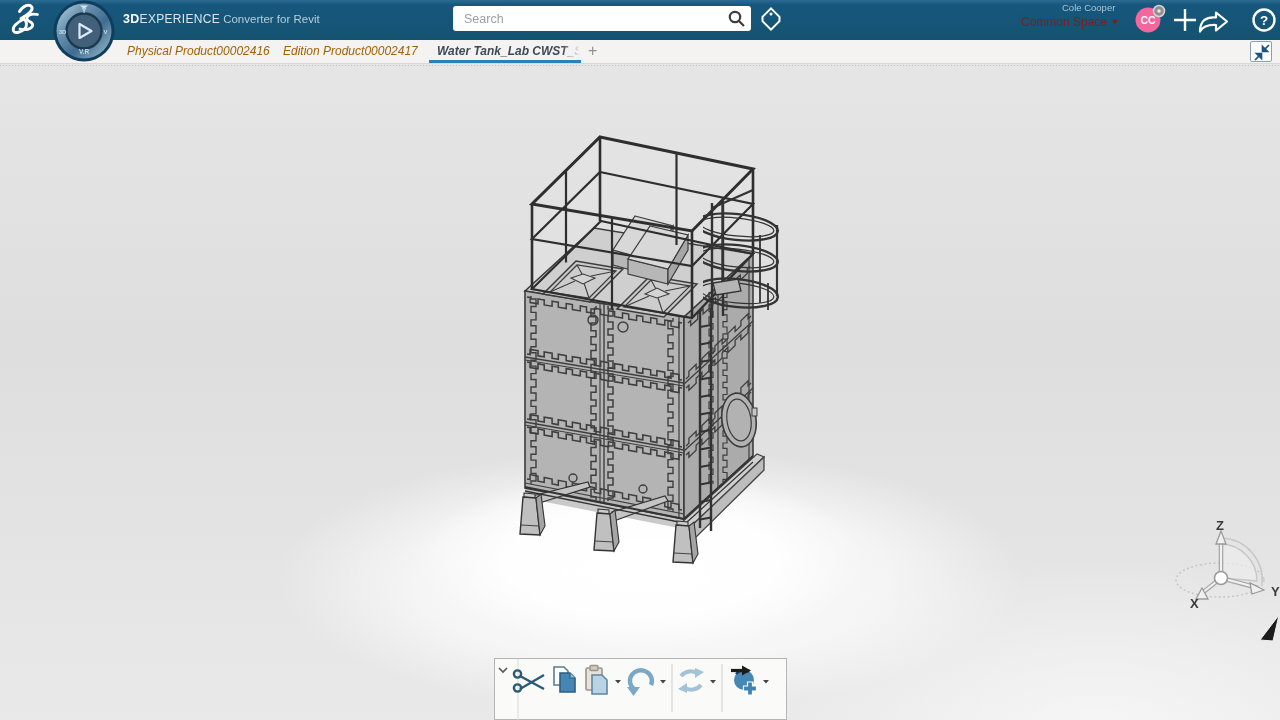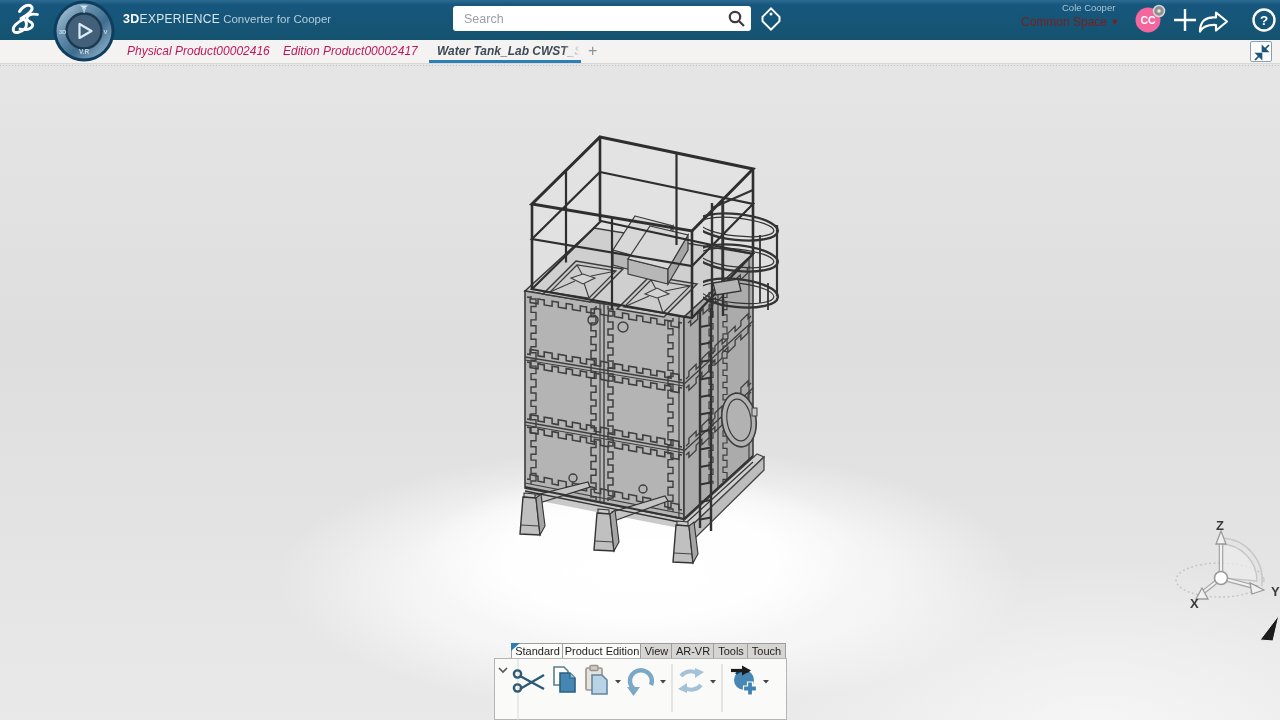--- a/index.html
+++ b/index.html
@@ -4,21 +4,21 @@
 html,body{margin:0;padding:0;width:1280px;height:720px;overflow:hidden;font-family:"Liberation Sans",sans-serif;}
 #stage{position:relative;width:1280px;height:720px;background:#e3e3e3;}
 #viewport{position:absolute;left:0;top:40px;width:1280px;height:680px;
  background:
   radial-gradient(ellipse 300px 120px at 640px 520px, rgba(255,255,255,0.98) 0%, rgba(255,255,255,0.85) 45%, rgba(255,255,255,0) 75%),radial-gradient(ellipse 480px 170px at 650px 540px, rgba(255,255,255,0.9) 0%, rgba(255,255,255,0.6) 50%, rgba(255,255,255,0) 78%),
   radial-gradient(ellipse 500px 260px at 1100px 700px, rgba(250,250,250,0.8) 0%, rgba(250,250,250,0) 70%),
   linear-gradient(180deg, #e6e6e6 0%, #dedede 45%, #e9e9e9 100%);}
 #topbar{position:absolute;left:0;top:0;width:1280px;height:40px;}
 #tabbar{position:absolute;left:0;top:40px;width:1280px;height:23px;background:#f4f3f1;border-bottom:1px solid #d8d8d6;}
 #dotline{position:absolute;left:0;top:65px;width:1280px;height:1px;background-image:repeating-linear-gradient(90deg,#c2c2c2 0 1px,rgba(0,0,0,0) 1px 3px);z-index:2;}
-.dtab{position:absolute;top:4px;font-size:12px;font-style:italic;color:#be185d;white-space:nowrap;}
+.dtab{position:absolute;top:4px;font-size:12px;font-style:italic;color:#a16207;white-space:nowrap;}
 .dtab.active{font-weight:bold;color:#3c4a54;}
 #tabbar .fade{position:absolute;left:562px;top:0;width:21px;height:19px;background:linear-gradient(90deg,rgba(244,243,241,0),#f4f3f1 85%);}
 #compass{position:absolute;left:53px;top:0px;width:62px;height:62px;z-index:5;}
 #collapsebtn{position:absolute;left:1250px;top:41px;width:22px;height:21px;background:#fdfdfd;border:1px solid #8aa0af;border-radius:2px;box-sizing:border-box;z-index:4;}
 #scene{position:absolute;left:0;top:0;z-index:1;}
 #toolbar{position:absolute;left:494px;top:643px;width:340px;height:77px;z-index:3;}
 #ttabs{position:absolute;left:0;top:0;height:16px;width:340px;}
 .ttab{position:absolute;top:0;height:14px;background:#d7d5d2;border:1px solid #9d9d9d;border-bottom:none;font-size:11px;color:#222;text-align:center;line-height:15px;}
 .ttab.active{background:#fbfbfa;}
 #tbody{position:absolute;left:0;top:15px;width:293px;height:62px;background:#fafaf9;border:1px solid #b5b5b5;box-sizing:border-box;}
@@ -208,21 +208,21 @@
   <g stroke="#3d3d3d" stroke-width="2.2" fill="none">
    <circle cx="735" cy="17" r="5.2"></circle>
           <path d="M739,21 L744,26"></path>
   </g>
 
   <g transform="translate(771,19) rotate(45)" stroke="#ffffff" stroke-width="2" fill="none">
    <path d="M-7.5,-7.5 L4.5,-7.5 L7.5,-4.5 L7.5,7.5 L-4.5,7.5 L-7.5,4.5 Z"></path>
    <circle cx="-3.5" cy="-3.5" r="1.5" fill="#ffffff" stroke="none"></circle>
   </g>
  </svg>
- <div style="position:absolute;left:123px;top:12px;font-size:12px;color:#d7e5ee;letter-spacing:0.3px"><b style="color:#fff;font-size:12.5px">3D</b>EXPERIENCE<span style="color:#b5cddc;font-size:11.5px;letter-spacing:0"> Converter for Cooper</span></div>
+ <div style="position:absolute;left:123px;top:12px;font-size:12px;color:#d7e5ee;letter-spacing:0.3px"><b style="color:#fff;font-size:12.5px">3D</b>EXPERIENCE<span style="color:#b5cddc;font-size:11.5px;letter-spacing:0"> Converter for Revit</span></div>
  <div style="position:absolute;left:1062px;top:2px;font-size:9.5px;color:#aac6d6">Cole Cooper</div>
  <div style="position:absolute;left:1021px;top:15px;font-size:12px;font-weight:normal;color:#7f1d1d">Common Space <span style="font-size:9px;position:relative;top:-1px">▼</span></div>
  <svg width="180" height="40" viewBox="0 0 180 40" style="position:absolute;right:0;top:0">
   <circle cx="48" cy="20" r="12.5" fill="#f4679d"></circle>
   <text x="48" y="24" font-size="10.5" font-weight="bold" fill="#fff" text-anchor="middle" font-family="Liberation Sans, sans-serif">CC</text>
   <circle cx="59" cy="11" r="5.5" fill="#8f8f8f" stroke="#d4d4d4" stroke-width="1.6"></circle>
   <circle cx="59" cy="11" r="1.8" fill="#e8e8e8"></circle>
   <g stroke="#ffffff" stroke-width="2.4" fill="none">
    <path d="M85,9 L85,31 M74,20 L96,20"></path>
   </g>
@@ -267,31 +267,20 @@
   <g stroke="#1d567c" stroke-width="1.7" fill="#1d567c">
    <path d="M12.5,8.5 L18,3" fill="none"></path>
    <polygon points="11.5,4.5 11.5,9.5 16.5,9.5"></polygon>
    <path d="M9.5,12.5 L4,18" fill="none"></path>
    <polygon points="10.5,16.5 10.5,11.5 5.5,11.5"></polygon>
   </g>
  </svg>
 </div>
 
 <div id="toolbar">
-  <div id="ttabs">
-        <div class="ttab active" style="left:17px;width:51px">Standard</div>
-        <div class="ttab active" style="left:68px;width:78px">Product Edition</div>
-        <div class="ttab" style="left:146px;width:31px">View</div>
-        <div class="ttab" style="left:177px;width:42px">AR-VR</div>
-        <div class="ttab" style="left:219px;width:34px">Tools</div>
-        <div class="ttab" style="left:253px;width:37px">Touch</div>
-        <svg width="10" height="9" style="position:absolute;left:17px;top:0">
-          <polygon points="0,0 9,0 0,8" fill="#2f7cb5"></polygon>
-        </svg>
-      </div>
   <div id="tbody">
    <svg width="300" height="62" viewBox="0 0 300 62">
 
     <path d="M23,0 L23,62" stroke="#d9d9d9" stroke-width="1"></path>
     <path d="M4,9 L8,13 L12,9" stroke="#555" stroke-width="1.6" fill="none"></path>
 
     <g stroke="#2c5a75" stroke-width="2.4" fill="none">
      <path d="M25,17 L49,30"></path>
             <path d="M25,30 L49,16"></path>
      <circle cx="22.5" cy="15" r="3.6"></circle>

